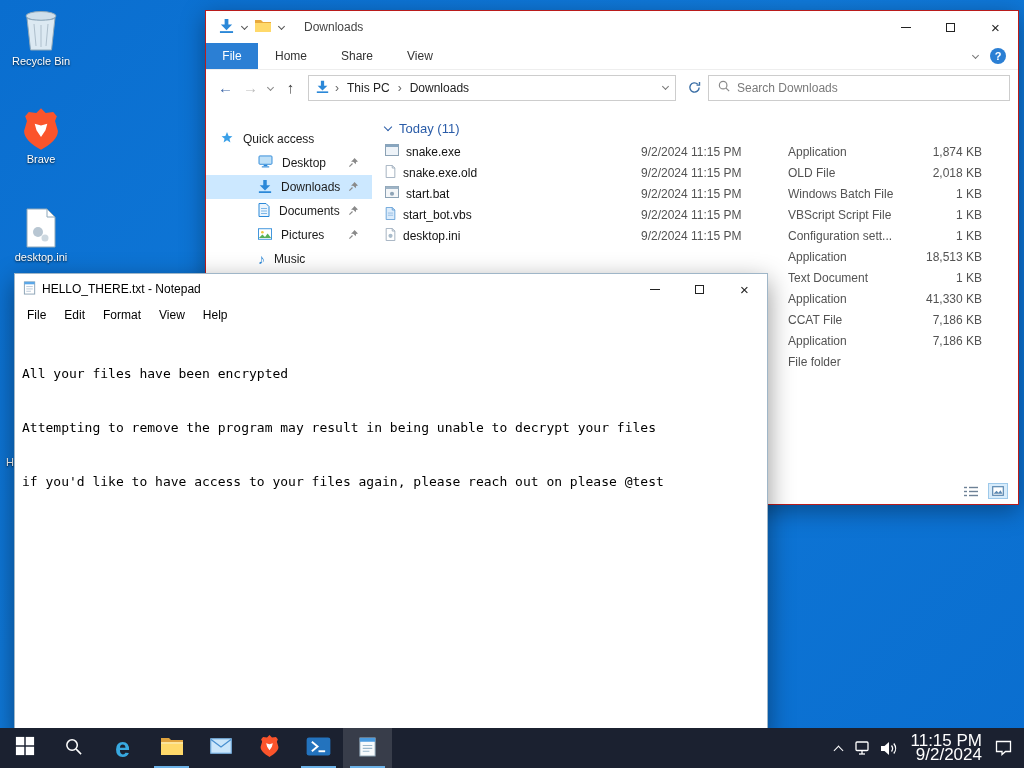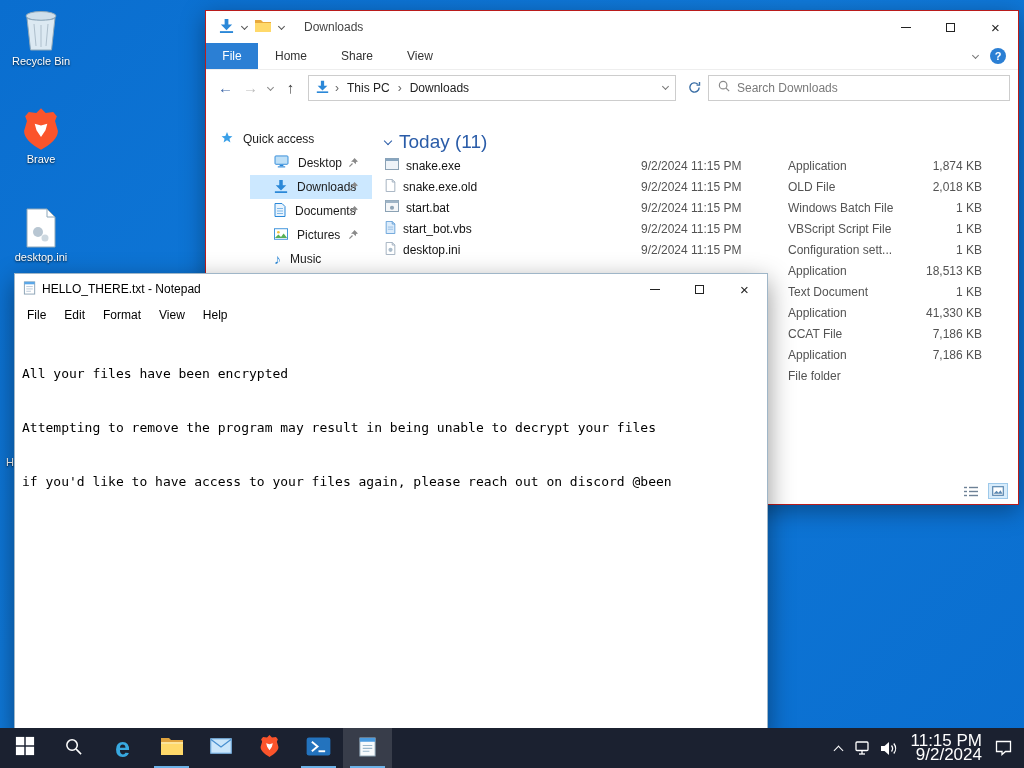--- a/index.html
+++ b/index.html
@@ -48,29 +48,29 @@
   .crumb-sep{color:#666;font-size:12px;padding:0 3px;}
   .addr-caret{margin-left:auto;color:#777;}
   .refresh-btn{width:24px;display:flex;align-items:center;justify-content:center;}
   .search-box{width:302px;height:26px;border:1px solid #cdcdcd;display:flex;align-items:center;
               padding:0 9px;gap:7px;background:#fff;}
   .search-box input{border:none;outline:none;flex:1;font:12px "Liberation Sans",sans-serif;color:#333;background:transparent;}
   .search-box input::placeholder{color:#7a7a7a;}
   .ex-main{display:flex;height:calc(100% - 96px);}
   .ex-sidebar{width:166px;padding-top:22px;flex-shrink:0;}
   .nav-row{height:24px;display:flex;align-items:center;gap:9px;padding-left:14px;position:relative;color:#1b1b1b;}
-  .nav-row.child{padding-left:24px;margin-left:44px;}
+  .nav-row.child{padding-left:52px;}
   .nav-row.selected{background:#cce8ff;}
   .pin-wrap{position:absolute;right:13px;top:6px;}
   .note-ic{color:#2b88d8;font-size:14px;line-height:12px;}
   .ex-files{flex:1;}
   .cols{display:grid;grid-template-columns:269px 147px 126px 92px;height:28px;align-items:center;color:#4a4a4a;}
   .cols>div{padding-left:13px;border-right:1px solid #ededed;height:18px;line-height:18px;}
-  .group-row{display:flex;align-items:center;gap:8px;height:26px;margin-top:24px;padding-left:13px;
-             color:#2a5ca8;font-size:19px;}
+  .group-row{display:flex;align-items:center;gap:8px;height:26px;margin-top:10px;padding-left:13px;
+             color:#2a5ca8;font-size:13px;}
   .gchev{width:6px;height:6px;border-right:1.6px solid #2a5ca8;border-bottom:1.6px solid #2a5ca8;
          transform:rotate(45deg);margin-top:-3px;}
   .frow{display:grid;grid-template-columns:269px 147px 126px 92px;height:21px;align-items:center;color:#535353;}
   .fname{display:flex;align-items:center;gap:7px;padding-left:13px;color:#121212;overflow:hidden;white-space:nowrap;}
   .fsize{text-align:right;padding-right:24px;}
   .view-toggles{position:absolute;right:10px;bottom:5px;display:flex;gap:7px;}
   .vt{width:20px;height:16px;display:flex;align-items:center;justify-content:center;}
   .vt.sel{background:#d8ecfb;border:1px solid #9ec9ea;}
 
   
@@ -451,21 +451,21 @@
   <div class="np-menubar">
     <span>File</span>
     <span>Edit</span>
     <span>Format</span>
     <span>View</span>
     <span>Help</span>
   </div>
   <div class="np-body">
     <div>All your files have been encrypted</div>
     <div>Attempting to remove the program may result in being unable to decrypt your files</div>
-    <div>if you'd like to have access to your files again, please reach out on discord @been</div>
+    <div>if you'd like to have access to your files again, please reach out on please @test</div>
   </div>
 </div>
 
 <div id="taskbar">
   <div class="tb-btn">
     <span>
       <svg width="20" height="20" viewBox="0 0 22 22">
           <rect x="1" y="1" width="9.2" height="9.2" fill="#fff"></rect>
           <rect x="11.8" y="1" width="9.2" height="9.2" fill="#fff"></rect>
           <rect x="1" y="11.8" width="9.2" height="9.2" fill="#fff"></rect>

